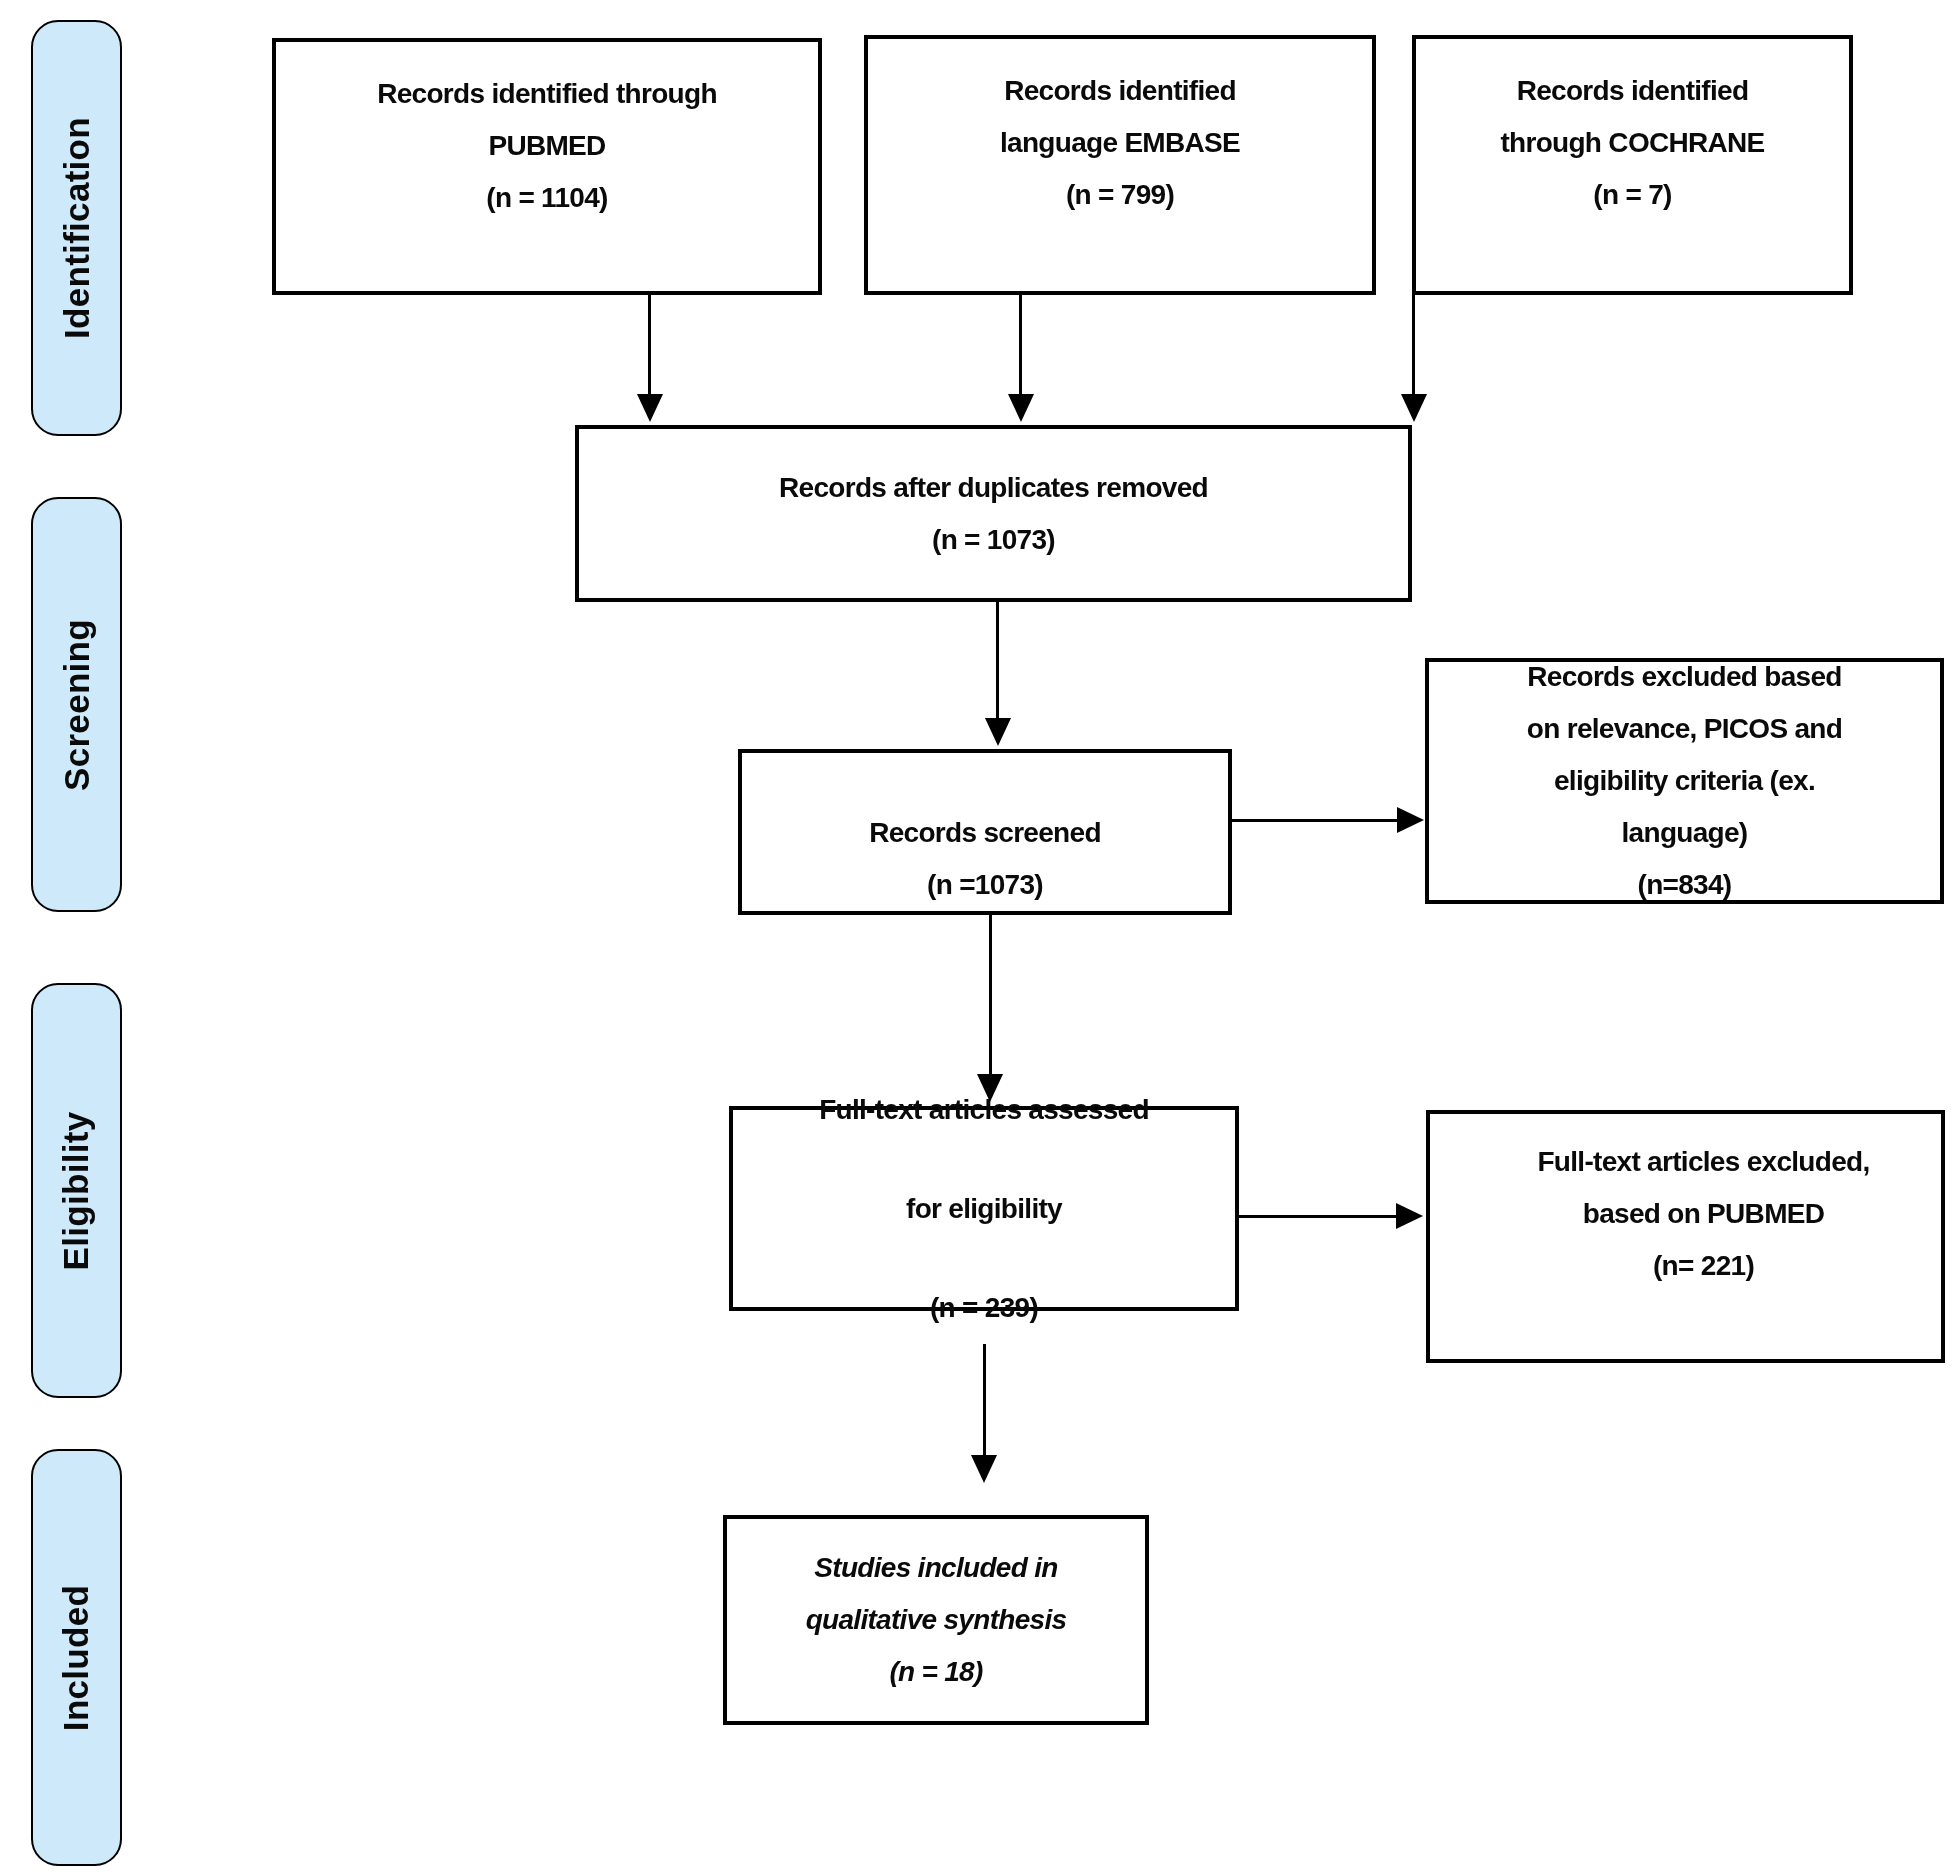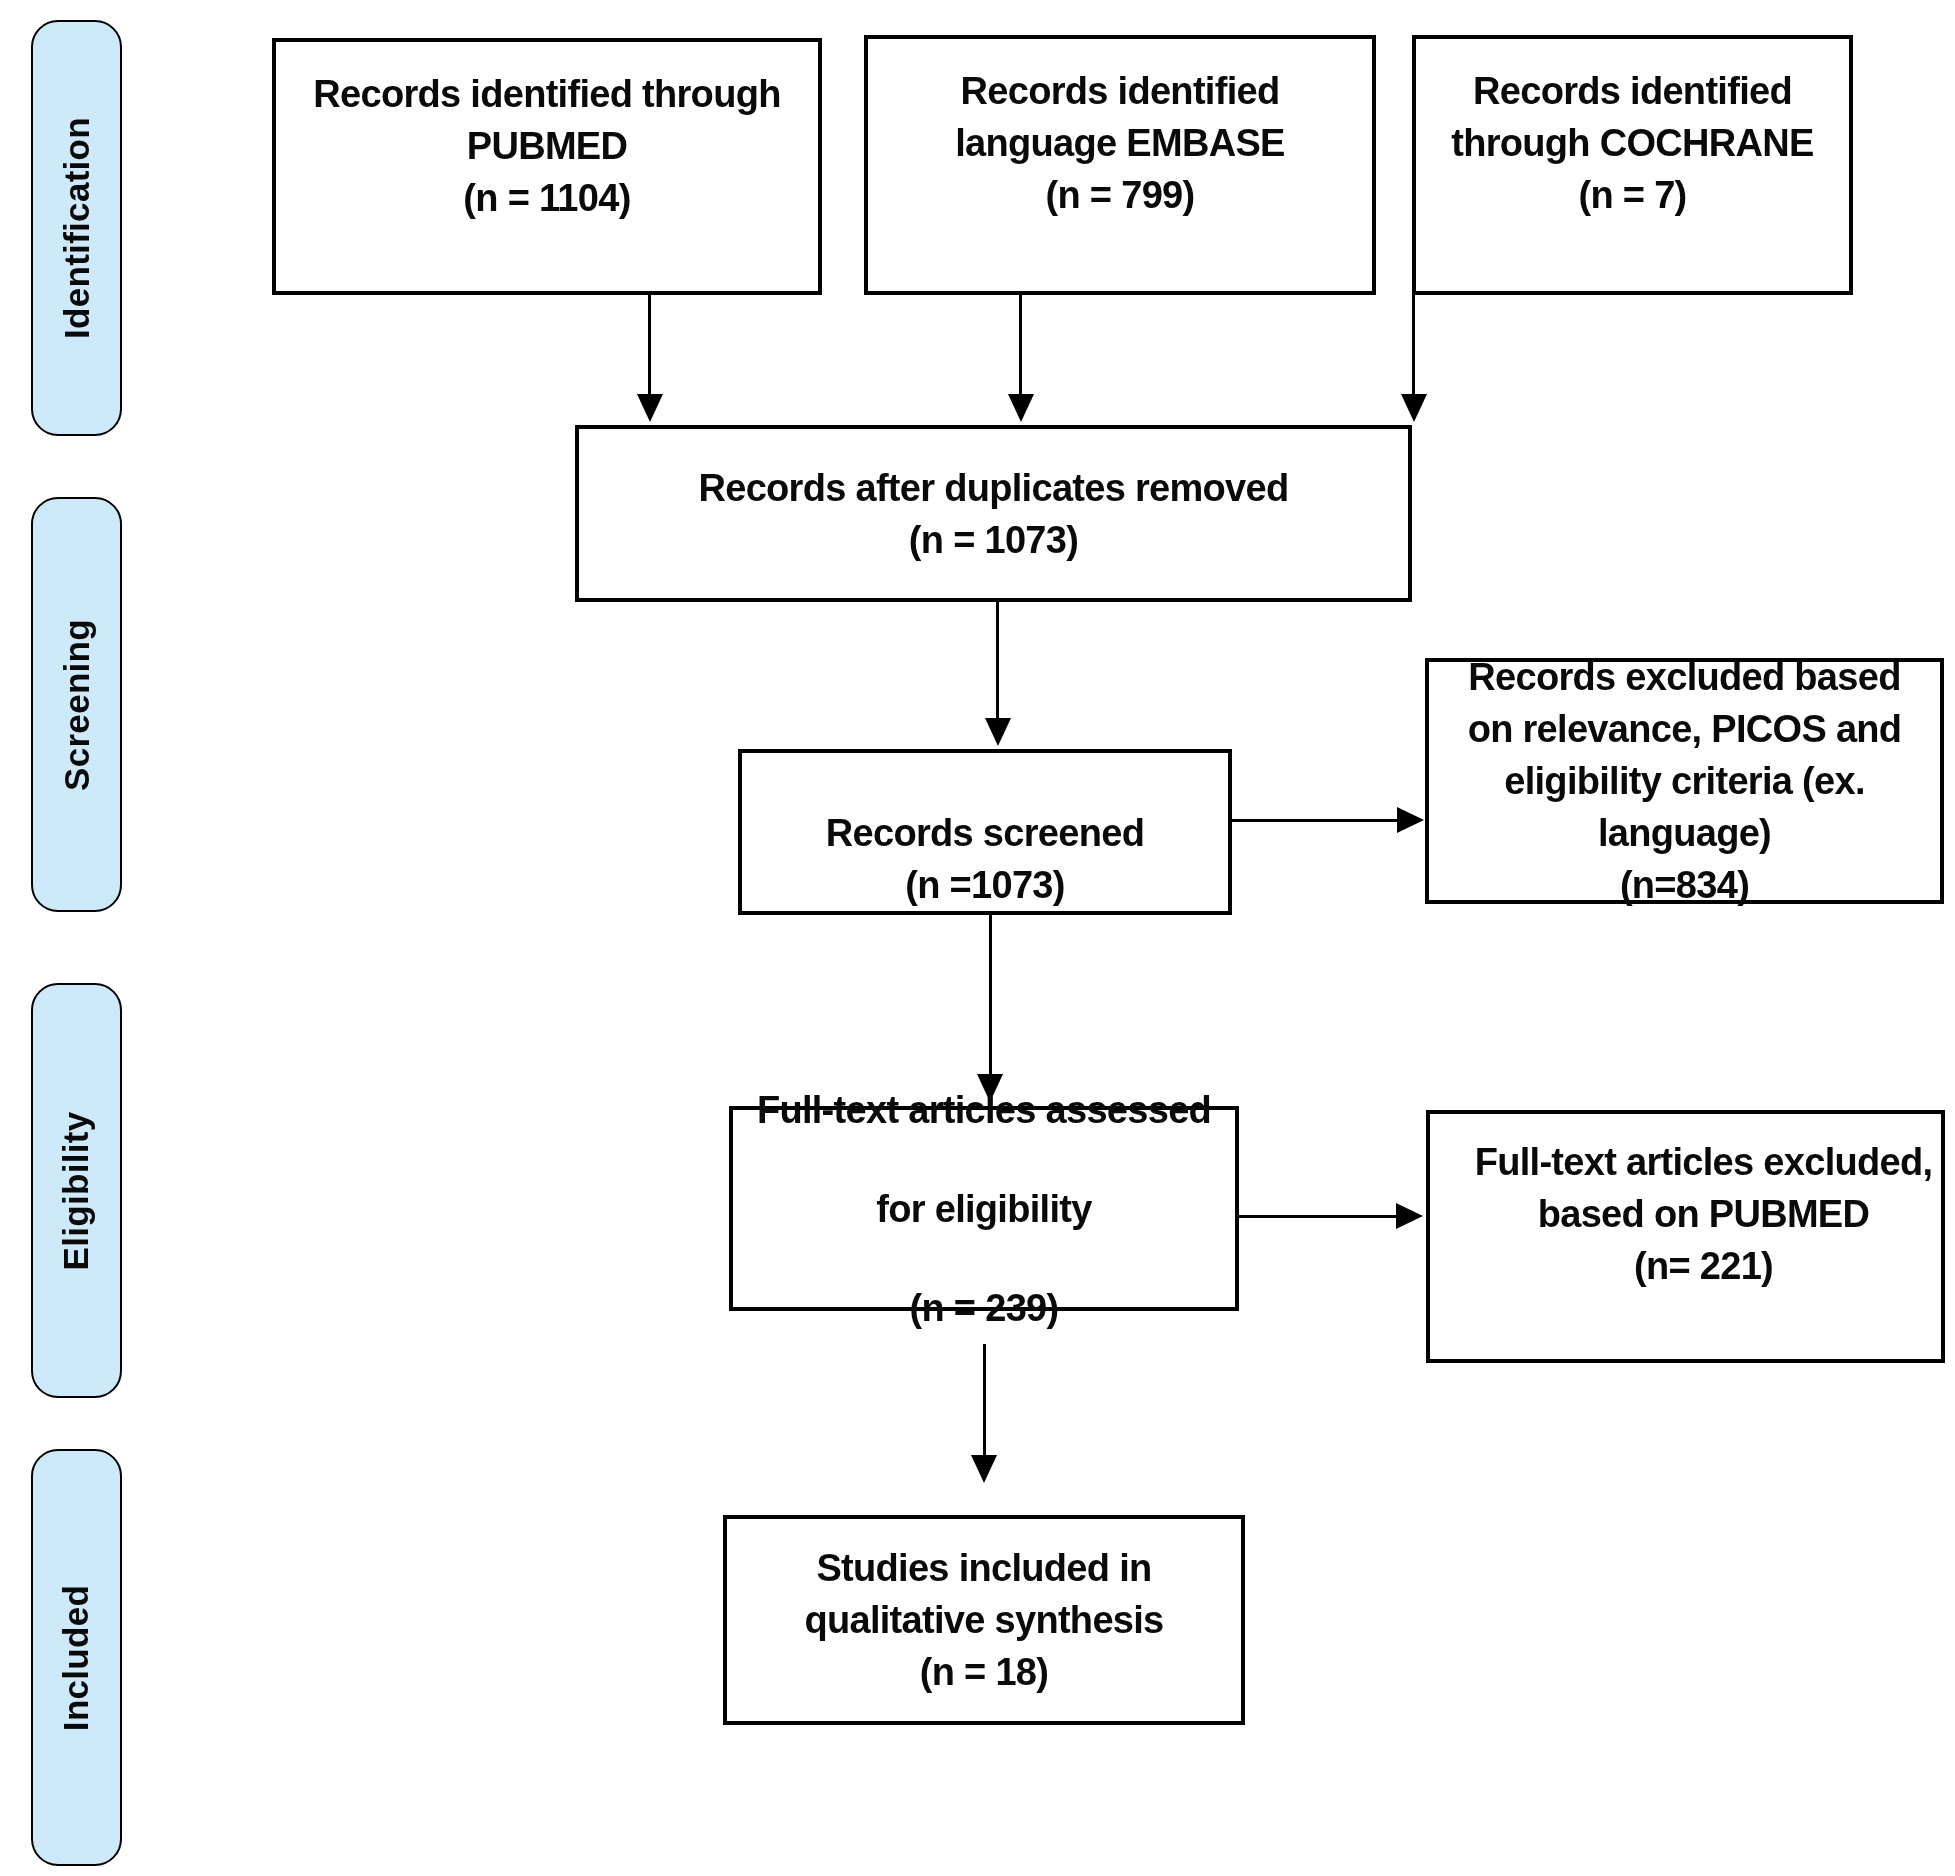--- a/index.html
+++ b/index.html
@@ -42,21 +42,21 @@
   .box {
     position: absolute;
     background: #ffffff;
     border: 4.8px solid #000000;
     box-sizing: border-box;
     display: flex;
     flex-direction: column;
     align-items: center;
     justify-content: center;
     text-align: center;
-    font-size: 38px;
+    font-size: 28px;
     font-weight: 700;
     line-height: 52px;
     letter-spacing: -0.7px;
   }
   .box.align-top {
     justify-content: flex-start;
   }
   .ln { display: block; white-space: nowrap; }
 
   
@@ -170,20 +170,20 @@
     <span class="ln">based on PUBMED</span>
     <span class="ln">(n= 221)</span>
   </div>
 
   <div class="hline" style="left:1239px;top:1215px;width:158px;"></div>
   <div class="head-right" style="left:1396px;top:1203px;"></div>
 
   <div class="vline" style="left:983px;top:1344px;height:113px;"></div>
   <div class="head-down" style="left:971px;top:1455px;"></div>
 
-  <div class="box" style="left:723px;top:1515px;width:522px;height:210px;">
+  <div class="box" style="left:723px;top:1515px;width:426px;height:210px;font-style:italic;">
     <span class="ln">Studies included in</span>
     <span class="ln">qualitative synthesis</span>
     <span class="ln">(n = 18)</span>
   </div>
 
 </div>
 
 
 </body></html>

